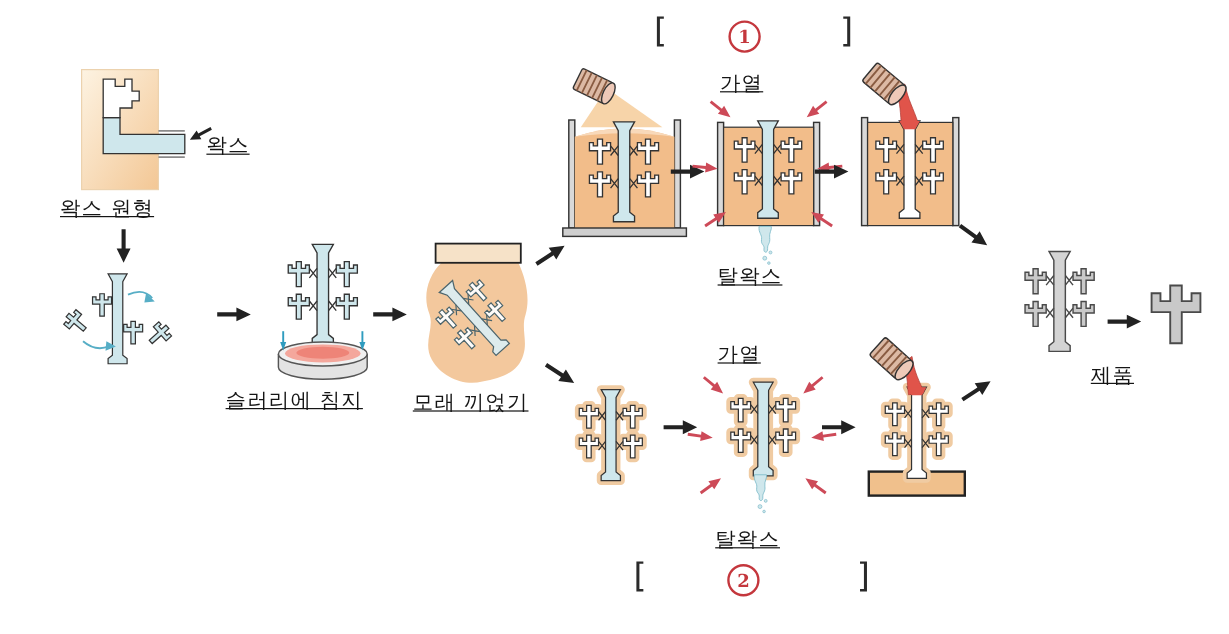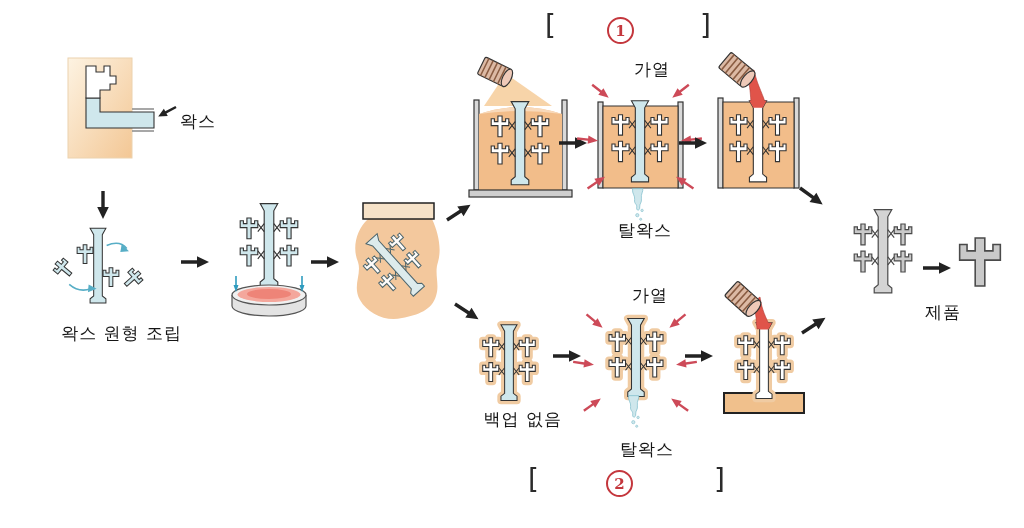--- a/index.html
+++ b/index.html
@@ -1,19 +1,19 @@
 <!DOCTYPE html>
 <html><head>
 <meta charset="utf-8">
 <style>
   html,body{margin:0;padding:0;background:#fff;}
   #canvas{position:relative;width:1024px;height:528px;background:#ffffff;overflow:hidden;
           font-family:"DejaVu Sans","Liberation Sans",sans-serif;}
   .stage,.arrow,.lbl,.bracket,.cnum{position:absolute;}
-  .lbl{font-size:17px;color:#151515;text-align:right;white-space:nowrap;letter-spacing:1px;}
+  .lbl{font-size:17px;color:#151515;text-align:left;white-space:nowrap;letter-spacing:1px;text-decoration:underline;}
   .bracket{font-size:28px;color:#2b2b2b;line-height:1;font-family:"DejaVu Sans","Liberation Sans",sans-serif;}
   .cnum{width:23px;height:23px;border:2.2px solid #c4373d;border-radius:50%;color:#c4373d;
         font-size:15px;font-weight:700;display:flex;align-items:center;justify-content:center;
         font-family:"DejaVu Serif","Liberation Serif",serif;}
   svg{display:block;overflow:visible;}
 </style>
 </head>
 <body>
 
 <div id="canvas">
@@ -56,20 +56,21 @@
   <svg class="stage" style="left:60px;top:50px" width="100" height="118" viewBox="0 0 100 118">
     <rect x="8" y="8" width="64" height="100" fill="url(#moldGrad)" stroke="#ecd2ae" stroke-width="1"></rect>
     <path d="M26,48 H40 V62 H94 V78 H26 Z" fill="#cfe7ec" stroke="#333" stroke-width="1.1"></path>
     <path d="M72,59 L94,59 M72,81 L94,81" stroke="#8b8b8b" stroke-width="1.4"></path>
     <path d="M26,16 L36,16 L36,22 L44,22 L44,16 L50,16 L50,26 L56,26 L56,34 L50,34 L50,40 L40,40 L40,48 L26,48 Z" fill="#fff" stroke="#333" stroke-width="1.1"></path>
   </svg>
   <svg class="arrow" style="left:148px;top:104px" width="30" height="26" viewBox="0 0 30 26">
     <use href="#barrowS" transform="translate(28,3) rotate(152) scale(0.72)" fill="#222"></use>
   </svg>
   <div class="lbl" style="left:172px;top:110px;width:44px">왁스</div>
+  <div class="lbl" style="left:50px;top:162px;width:100px">왁스 원형</div>
 
   <svg class="arrow" style="left:95px;top:188px" width="16" height="34" viewBox="0 0 16 34">
     <use href="#barrowS" transform="translate(8,3) rotate(90)" fill="#222"></use>
   </svg>
 
   <svg class="stage" style="left:34px;top:222px" width="135" height="100" viewBox="0 0 135 100">
     <g transform="translate(64,48) scale(0.72)">
       <use href="#sprue" fill="#cfe7ec" stroke="#333" stroke-width="1.4"></use>
       <use href="#part" x="-18" y="-22" fill="#cfe7ec" stroke="#333" stroke-width="1.4"></use>
       <use href="#part" x="18" y="10" fill="#cfe7ec" stroke="#333" stroke-width="1.4"></use>
@@ -78,55 +79,56 @@
         </g>
       <g transform="translate(48,12) rotate(48)">
           <use href="#part" fill="#cfe7ec" stroke="#333" stroke-width="1.4"></use>
         </g>
       <path d="M-40,20 Q-26,32 -10,26" stroke="#57aec6" stroke-width="2.2" fill="none"></path>
       <path d="M-13,20 L-2,26 L-14,31 Z" fill="#57aec6"></path>
       <path d="M12,-34 Q30,-42 40,-30" stroke="#57aec6" stroke-width="2.2" fill="none"></path>
       <path d="M33,-36 L43,-26 L31,-25 Z" fill="#57aec6"></path>
     </g>
   </svg>
-  <div class="lbl" style="left:24px;top:322px;width:158px">왁스 원형 조립</div>
 
   <svg class="arrow" style="left:176px;top:254px" width="38" height="16" viewBox="0 0 38 16">
     <use href="#barrowS" transform="translate(5,8)" fill="#222"></use>
   </svg>
 
   <svg class="stage" style="left:222px;top:196px" width="95" height="124" viewBox="0 0 95 124">
     <g transform="translate(47,54) scale(0.8)">
       <use href="#sprue" fill="#cfe7ec" stroke="#333" stroke-width="1.4"></use>
       <use href="#gates" stroke="#333" stroke-width="1.4" fill="none"></use>
       <use href="#parts4" fill="#cfe7ec" stroke="#333" stroke-width="1.4"></use>
     </g>
     <path d="M10,99 L10,110 A37,10 0 0 0 84,110 L84,99" fill="#e3e3e3" stroke="#555" stroke-width="1.2"></path>
     <ellipse cx="47" cy="99" rx="37" ry="10" fill="#f0f0f0" stroke="#555" stroke-width="1.2"></ellipse>
     <ellipse cx="47" cy="98.5" rx="31.5" ry="7.5" fill="#f4a79c"></ellipse>
     <ellipse cx="47" cy="98" rx="22" ry="5" fill="#ee8478"></ellipse>
     <path d="M14,80 L14,90" stroke="#2f9cbf" stroke-width="1.6"></path>
     <path d="M11.5,89 L14,96 L16.5,89 Z" fill="#2f9cbf"></path>
     <path d="M80,80 L80,90" stroke="#2f9cbf" stroke-width="1.6"></path>
     <path d="M77.5,89 L80,96 L82.5,89 Z" fill="#2f9cbf"></path>
   </svg>
+  <div class="lbl" style="left:188px;top:322px;width:152px">슬러리에 침지</div>
 
   <svg class="arrow" style="left:306px;top:254px" width="38" height="16" viewBox="0 0 38 16">
     <use href="#barrowS" transform="translate(5,8)" fill="#222"></use>
   </svg>
 
   <svg class="stage" style="left:346px;top:200px" width="105" height="128" viewBox="0 0 105 128">
     <path d="M22,19 C10,30 6,48 12,62 C16,74 6,86 14,100 C22,114 40,122 56,118 C72,115 86,110 90,96 C94,84 88,74 92,62 C96,48 92,32 86,19 Z" fill="#f3c89d"></path>
     <rect x="17" y="3" width="71" height="16" fill="#f6e2c8" stroke="#222" stroke-width="1.5"></rect>
     <g transform="translate(52,68) rotate(-42) scale(0.68)" opacity="0.95">
       <use href="#sprue" fill="#dcedf1" stroke="#44606a" stroke-width="1.5"></use>
       <use href="#gates" stroke="#44606a" stroke-width="1.5" fill="none"></use>
       <use href="#parts4" fill="#ffffff" stroke="#44606a" stroke-width="1.5"></use>
     </g>
   </svg>
+  <div class="lbl" style="left:344px;top:324px;width:114px">모래 끼얹기</div>
 
   <svg class="arrow" style="left:444px;top:194px" width="36" height="30" viewBox="0 0 36 30">
     <use href="#barrowS" transform="translate(3,26) rotate(-33)" fill="#222"></use>
   </svg>
   <svg class="arrow" style="left:452px;top:300px" width="36" height="30" viewBox="0 0 36 30">
     <use href="#barrowS" transform="translate(3,4) rotate(33)" fill="#222"></use>
   </svg>
 
   <svg class="stage" style="left:468px;top:56px" width="105" height="152" viewBox="0 0 105 152">
     <path d="M32,26 L16,50 L84,50 L44,22 Z" fill="#f5c993" opacity="0.8"></path>
@@ -190,21 +192,20 @@
   </svg>
 
   <svg class="stage" style="left:470px;top:320px" width="78" height="95" viewBox="0 0 78 95">
     <g transform="translate(39,47) scale(0.73)">
       <use href="#treeWhole" fill="none" stroke="#f0cba2" stroke-width="10" stroke-linejoin="round"></use>
       <use href="#sprue" fill="#cfe7ec" stroke="#333" stroke-width="1.4"></use>
       <use href="#gates" stroke="#333" stroke-width="1.4" fill="none"></use>
       <use href="#parts4" fill="#ffffff" stroke="#333" stroke-width="1.4"></use>
     </g>
   </svg>
-  <div class="lbl" style="left:458px;top:408px;width:104px">백업 없음</div>
 
   <svg class="arrow" style="left:548px;top:348px" width="38" height="16" viewBox="0 0 38 16">
     <use href="#barrowS" transform="translate(5,8)" fill="#222"></use>
   </svg>
 
   <div class="lbl" style="left:598px;top:284px;width:70px">가열</div>
   <svg class="stage" style="left:584px;top:298px" width="105" height="160" viewBox="0 0 105 160">
     <g transform="translate(52,64) scale(0.75)">
       <use href="#treeWhole" fill="none" stroke="#f0cba2" stroke-width="10" stroke-linejoin="round"></use>
       <use href="#sprue" fill="#cfe7ec" stroke="#333" stroke-width="1.4"></use>

